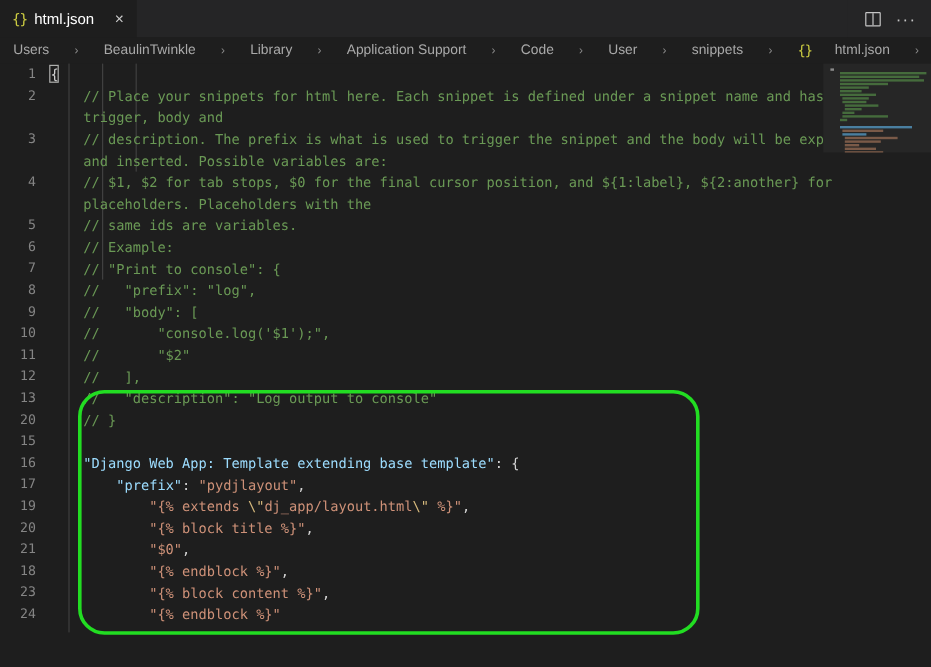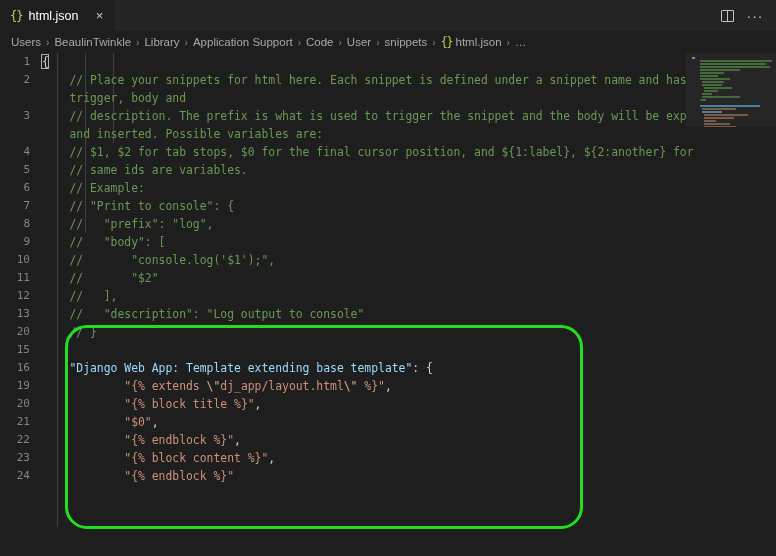--- a/index.html
+++ b/index.html
@@ -33,21 +33,21 @@
   .tab-actions { display:flex; align-items:center; gap:10px; padding:0 12px; }
   .icon-btn { width:18px; height:18px; display:flex; align-items:center; justify-content:center; color:#c5c5c5; }
   .split-ico { width:13px; height:12px; border:1px solid #c5c5c5; border-radius:1px; position:relative; }
   .split-ico:after { content:""; position:absolute; left:5px; top:0; bottom:0; width:1px; background:#c5c5c5; }
   .dots { font-size:14px; letter-spacing:1px; color:#c5c5c5; line-height:8px; }
 
   
   .breadcrumb {
     position:absolute; left:0; top:31px; width:776px; height:22px;
     background:#1e1e1e; display:flex; align-items:center;
-    padding-left:11px; font-size:11.5px; color:#a9a9a9; gap:0;
+    padding-left:11px; font-size:11.5px; color:#a9a9a9; gap:16px;
     white-space:nowrap; overflow:hidden;
   }
   .crumb { color:#a9a9a9; }
   .crumb-sep { color:#8a8a8a; margin:0 5px; font-size:10px; }
   .crumb-icon { color:#cbcb41; font-family:"DejaVu Sans Mono", monospace; letter-spacing:-1px; margin-right:3px; }
 
   
   .editor {
     position:absolute; left:0; top:53px; width:776px; height:503px;
     background:#1e1e1e;
@@ -175,20 +175,24 @@
         </div>
       <div class="line">
           <span class="ln"></span>
           <span class="code c-com">    and inserted. Possible variables are:</span>
         </div>
 
       <div class="line">
           <span class="ln">4</span>
           <span class="code c-com">    // $1, $2 for tab stops, $0 for the final cursor position, and ${1:label}, ${2:another} for</span>
         </div>
+      <div class="line">
+          <span class="ln"></span>
+          <span class="code c-com">    placeholders. Placeholders with the</span>
+        </div>
 
       <div class="line">
           <span class="ln">5</span>
           <span class="code c-com">    // same ids are variables.</span>
         </div>
       <div class="line">
           <span class="ln">6</span>
           <span class="code c-com">    // Example:</span>
         </div>
       <div class="line">
@@ -227,39 +231,43 @@
       <div class="line">
           <span class="ln">15</span>
           <span class="code"></span>
         </div>
 
       <div class="line">
           <span class="ln">16</span>
           <span class="code">    <span class="c-key">"Django Web App: Template extending base template"</span><span class="c-pun">: {</span></span>
         </div>
 
+      <div class="line">
+          <span class="ln">17</span>
+          <span class="code">        <span class="c-key">"prefix"</span><span class="c-pun">: </span><span class="c-str">"pydjlayout"</span><span class="c-pun">,</span></span>
+        </div>
 
 
       <div class="line">
           <span class="ln">19</span>
           <span class="code">            <span class="c-str">"{% extends </span><span class="c-esc">\"</span><span class="c-str">dj_app/layout.html</span><span class="c-esc">\"</span><span class="c-str"> %}"</span><span class="c-pun">,</span></span>
         </div>
 
       <div class="line">
           <span class="ln">20</span>
           <span class="code">            <span class="c-str">"{% block title %}"</span><span class="c-pun">,</span></span>
         </div>
 
       <div class="line">
           <span class="ln">21</span>
           <span class="code">            <span class="c-str">"$0"</span><span class="c-pun">,</span></span>
         </div>
 
       <div class="line">
-          <span class="ln">22</span>
+          <span class="ln">18</span>
           <span class="code">            <span class="c-str">"{% endblock %}"</span><span class="c-pun">,</span></span>
         </div>
 
       <div class="line">
           <span class="ln">23</span>
           <span class="code">            <span class="c-str">"{% block content %}"</span><span class="c-pun">,</span></span>
         </div>
 
       <div class="line">
           <span class="ln">24</span>

